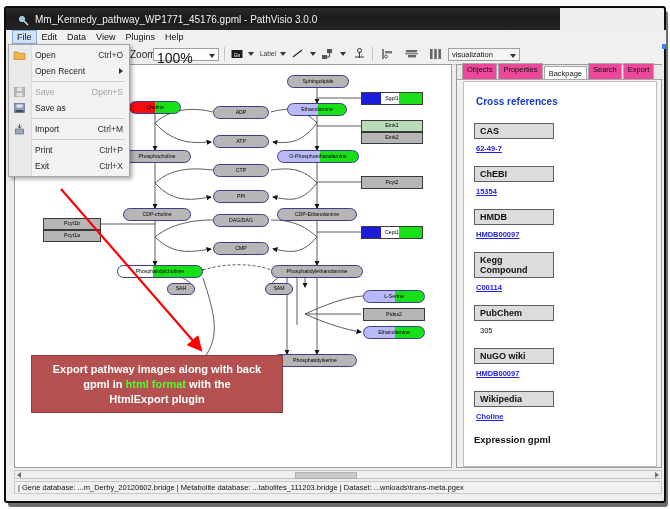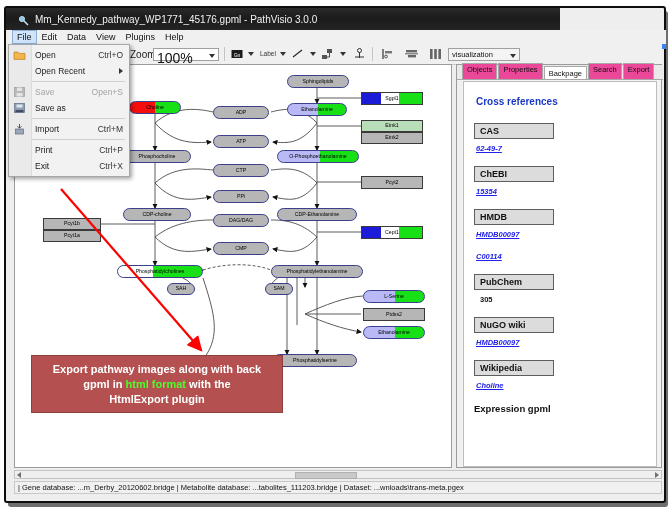--- a/index.html
+++ b/index.html
@@ -98,22 +98,22 @@
         height:16px;box-sizing:border-box;line-height:10px;}
   .tab.active{background:#fff;font-weight:normal;height:13px;padding-top:2px;}
   #bp-body{position:absolute;left:6px;top:16px;width:194px;height:386px;
         background:#fff;border:1px solid #bdbdbd;box-sizing:border-box;
         overflow:hidden;padding:8px 10px;}
   #bp-title{color:#1b39c4;font-weight:bold;font-size:10px;margin:6px 0 16px 2px;}
   .xref-hdr{border:1px solid #5e5e5e;background:#dcdcdc;font-weight:bold;
         font-size:9px;color:#111;padding:2px 5px;width:80px;box-sizing:border-box;
         margin-bottom:5px;}
   .xref-val{font-size:7.5px;margin:0 0 13px 2px;}
-  .xref-val a{color:#2020e8;text-decoration:underline;font-weight:bold;font-style:italic;}
-  .xref-val.plain{color:#111;font-weight:bold;text-decoration:none;margin-left:6px;}
+  .xref-val a{color:#2020e8;text-decoration:underline;font-weight:bold;}
+  .xref-val.plain{color:#111;font-weight:normal;text-decoration:none;margin-left:6px;}
   #expr{font-weight:bold;font-size:9.5px;color:#111;margin-top:4px;}
   #panel-scroll{position:absolute;left:0;top:16px;width:5px;height:386px;background:#f0f0f0;}
 
   
   #hscroll{position:absolute;left:14px;top:470px;width:648px;height:9px;
         background:#efefef;border:1px solid #c3c3c3;box-sizing:border-box;}
   #hthumb{position:absolute;left:280px;top:1px;width:60px;height:5px;background:#c9c9c9;border:1px solid #b0b0b0;}
   .sc-arrow{position:absolute;top:1px;width:0;height:0;}
   #statusbar{position:absolute;left:14px;top:481px;width:648px;height:13px;
         background:#f0f0f0;border:1px solid #c8c8c8;box-sizing:border-box;
@@ -487,20 +487,21 @@
     <div id="panel-scroll"></div>
     <div id="bp-body">
       <div id="bp-title">Cross references</div>
       <div id="xrefs">
           <div class="xref-hdr">CAS</div>
           <div class="xref-val"><a href="#">62-49-7</a></div>
           <div class="xref-hdr">ChEBI</div>
           <div class="xref-val"><a href="#">15354</a></div>
           <div class="xref-hdr">HMDB</div>
           <div class="xref-val"><a href="#">HMDB00097</a></div>
+          <div class="xref-hdr">Kegg Compound</div>
           <div class="xref-val"><a href="#">C00114</a></div>
           <div class="xref-hdr">PubChem</div>
           <div class="xref-val plain"><span>305</span></div>
           <div class="xref-hdr">NuGO wiki</div>
           <div class="xref-val"><a href="#">HMDB00097</a></div>
           <div class="xref-hdr">Wikipedia</div>
           <div class="xref-val"><a href="#">Choline</a></div>
         </div>
       <div id="expr">Expression gpml</div>
     </div>

